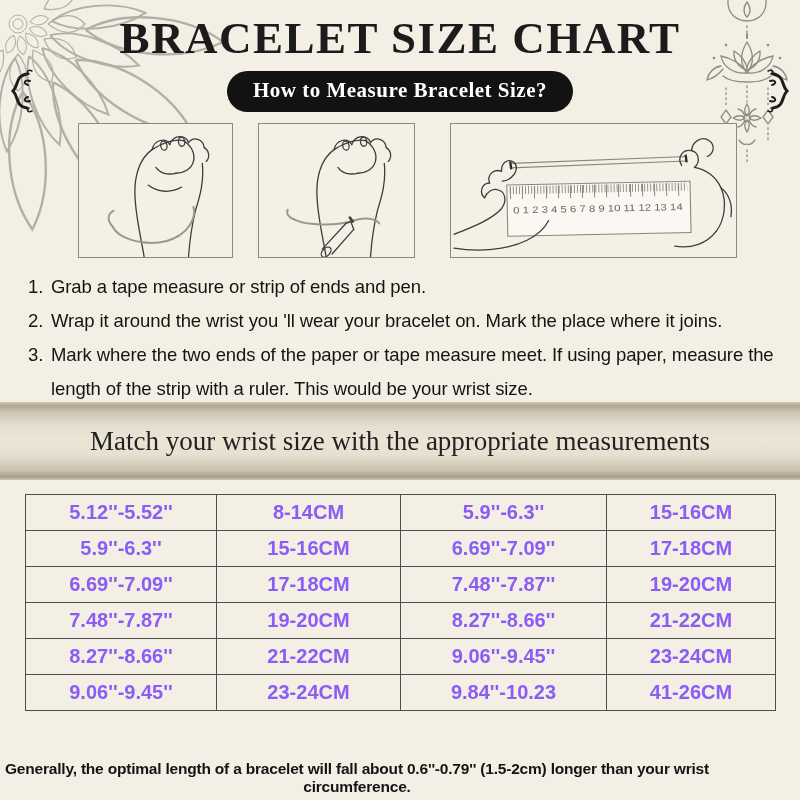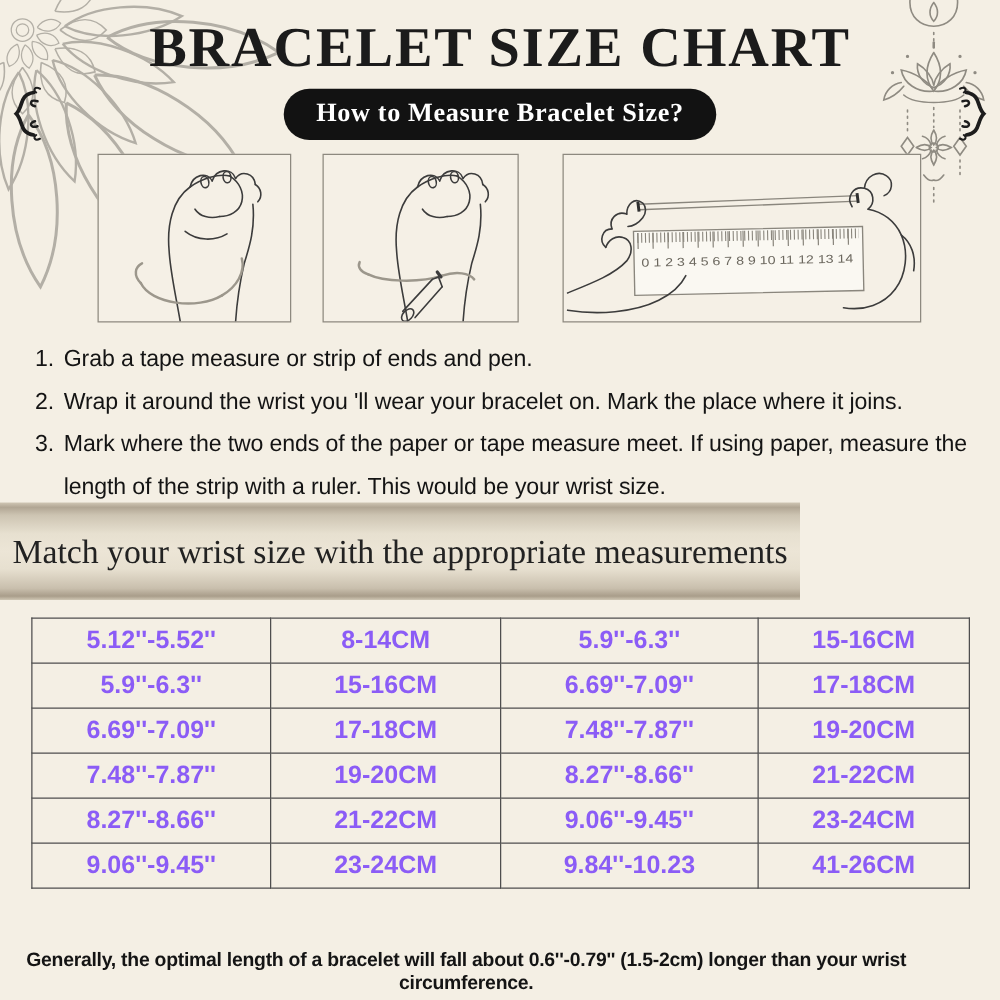--- a/index.html
+++ b/index.html
@@ -37,42 +37,42 @@
 
   .instructions {
     position:absolute; top:270px; left:28px; width:762px;
     font-size:18.5px; line-height:34px; color:#141414; letter-spacing:-0.1px;
   }
   .instr { display:flex; }
   .instr .num { width:23px; flex:none; }
   .instr .txt { flex:1; }
 
   .banner {
-    position:absolute; top:402px; left:0; width:640px; height:78px;
+    position:absolute; top:402px; left:0; width:800px; height:78px;
     background:linear-gradient(180deg,#cfc6b4 0%,#b1a694 5%,#cdc4b2 13%,
                #e7e0d0 32%,#ece5d6 50%,#e7e0d0 68%,#c9bfad 88%,#a99d8a 96%,#cfc6b4 100%);
     display:flex; flex-direction:column; justify-content:center; text-align:center;
     font-family:"Liberation Serif", serif; font-size:27px; line-height:33px; color:#222222;
   }
 
   table.size-table {
     position:absolute; top:494px; left:25px; width:750px;
     border-collapse:collapse; table-layout:fixed;
   }
   .size-table th, .size-table td { border:1px solid #4e4e4e; text-align:center; padding:0; }
   .size-table th {
     font-family:"Liberation Serif", serif; font-weight:normal;
     font-size:23px; letter-spacing:0.5px; height:39px; white-space:pre; color:#201c18;
   }
   .size-table td {
     font-size:20px; font-weight:bold; color:#8b5cf6; height:35px;
   }
 
   .footnote {
-    position:absolute; top:760px; left:16px; width:714px; text-align:center;
+    position:absolute; top:760px; left:0; width:714px; text-align:center;
     font-size:15.5px; font-weight:bold; letter-spacing:-0.2px; color:#141414;
   }
 </style>
 </head>
 <body>
 
 <svg id="mandala" class="ornament" width="230" height="270" viewBox="0 0 230 270" fill="none">
   <defs>
     <path id="petalO" d="M0,68 C24,104 24,166 0,206 C-24,166 -24,104 0,68"></path>
     <path id="petalM" d="M0,34 C15,58 15,100 0,128 C-15,100 -15,58 0,34"></path>

